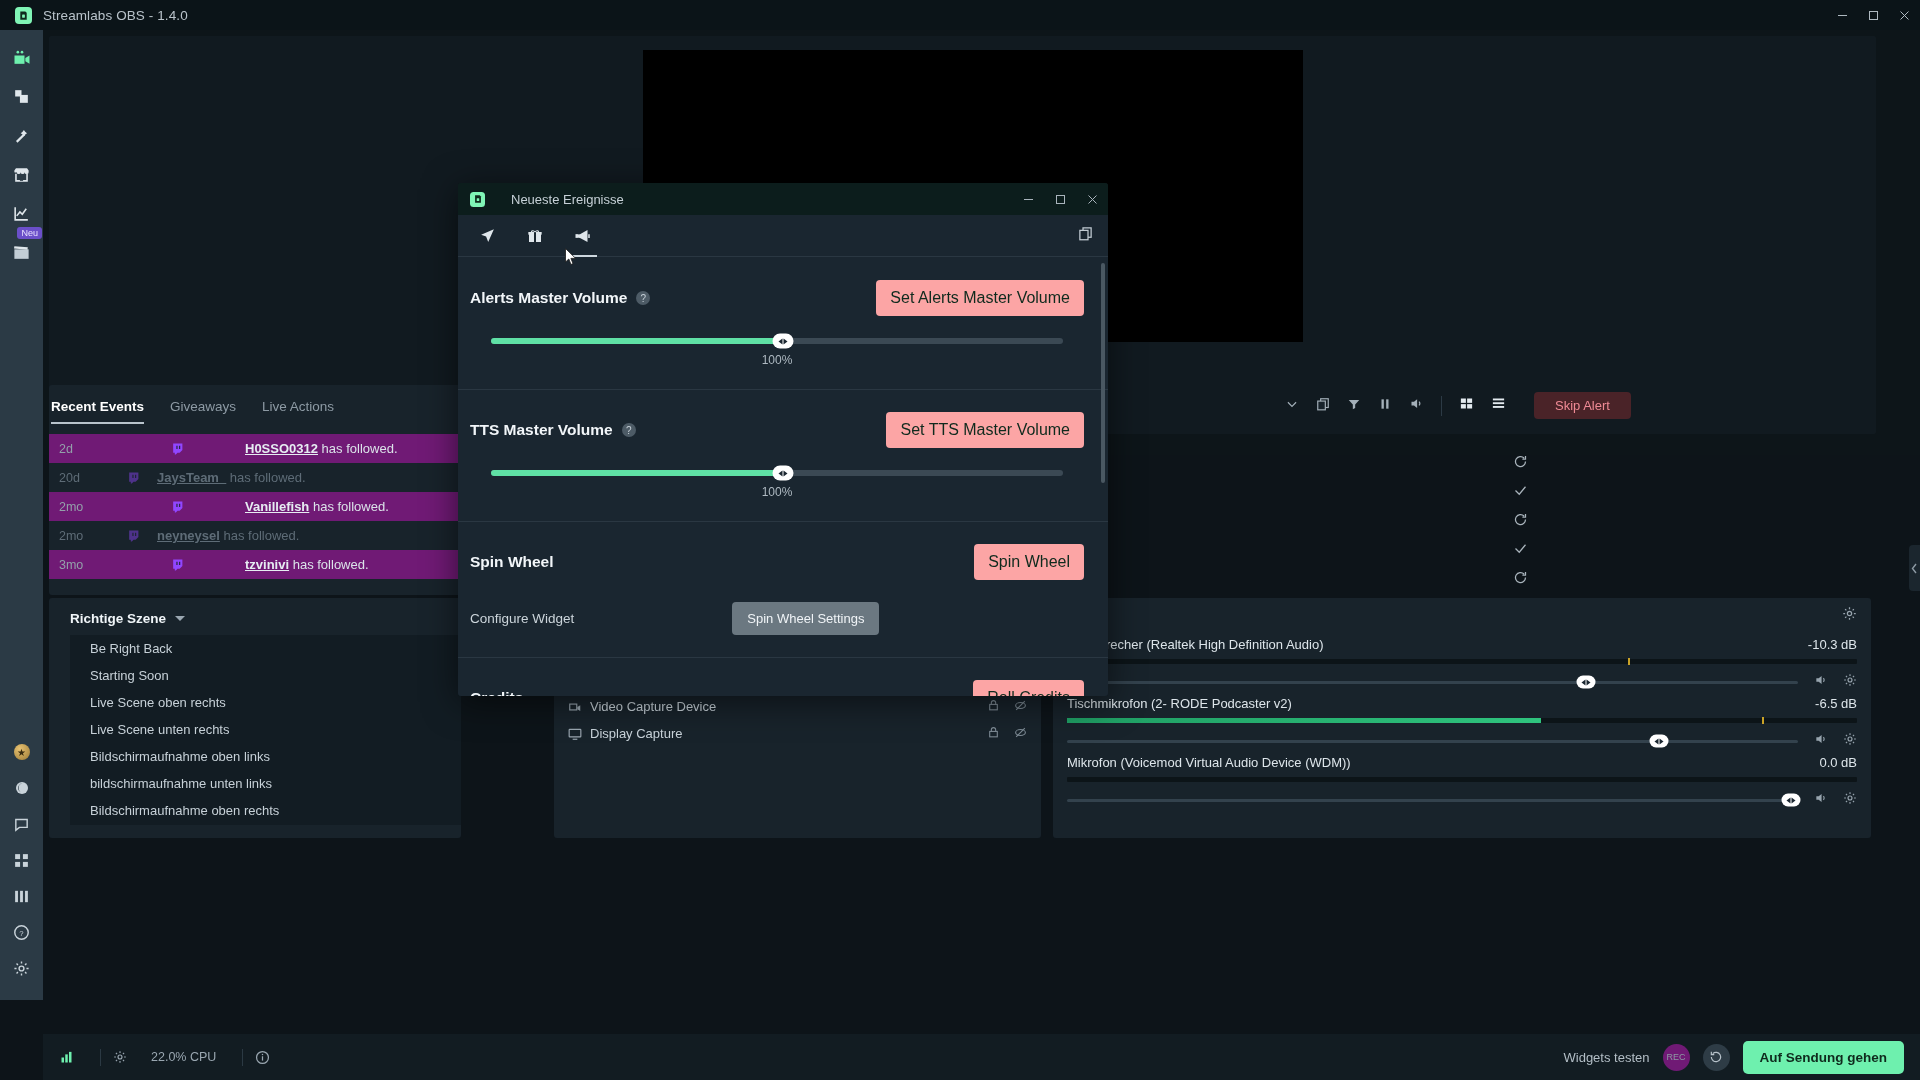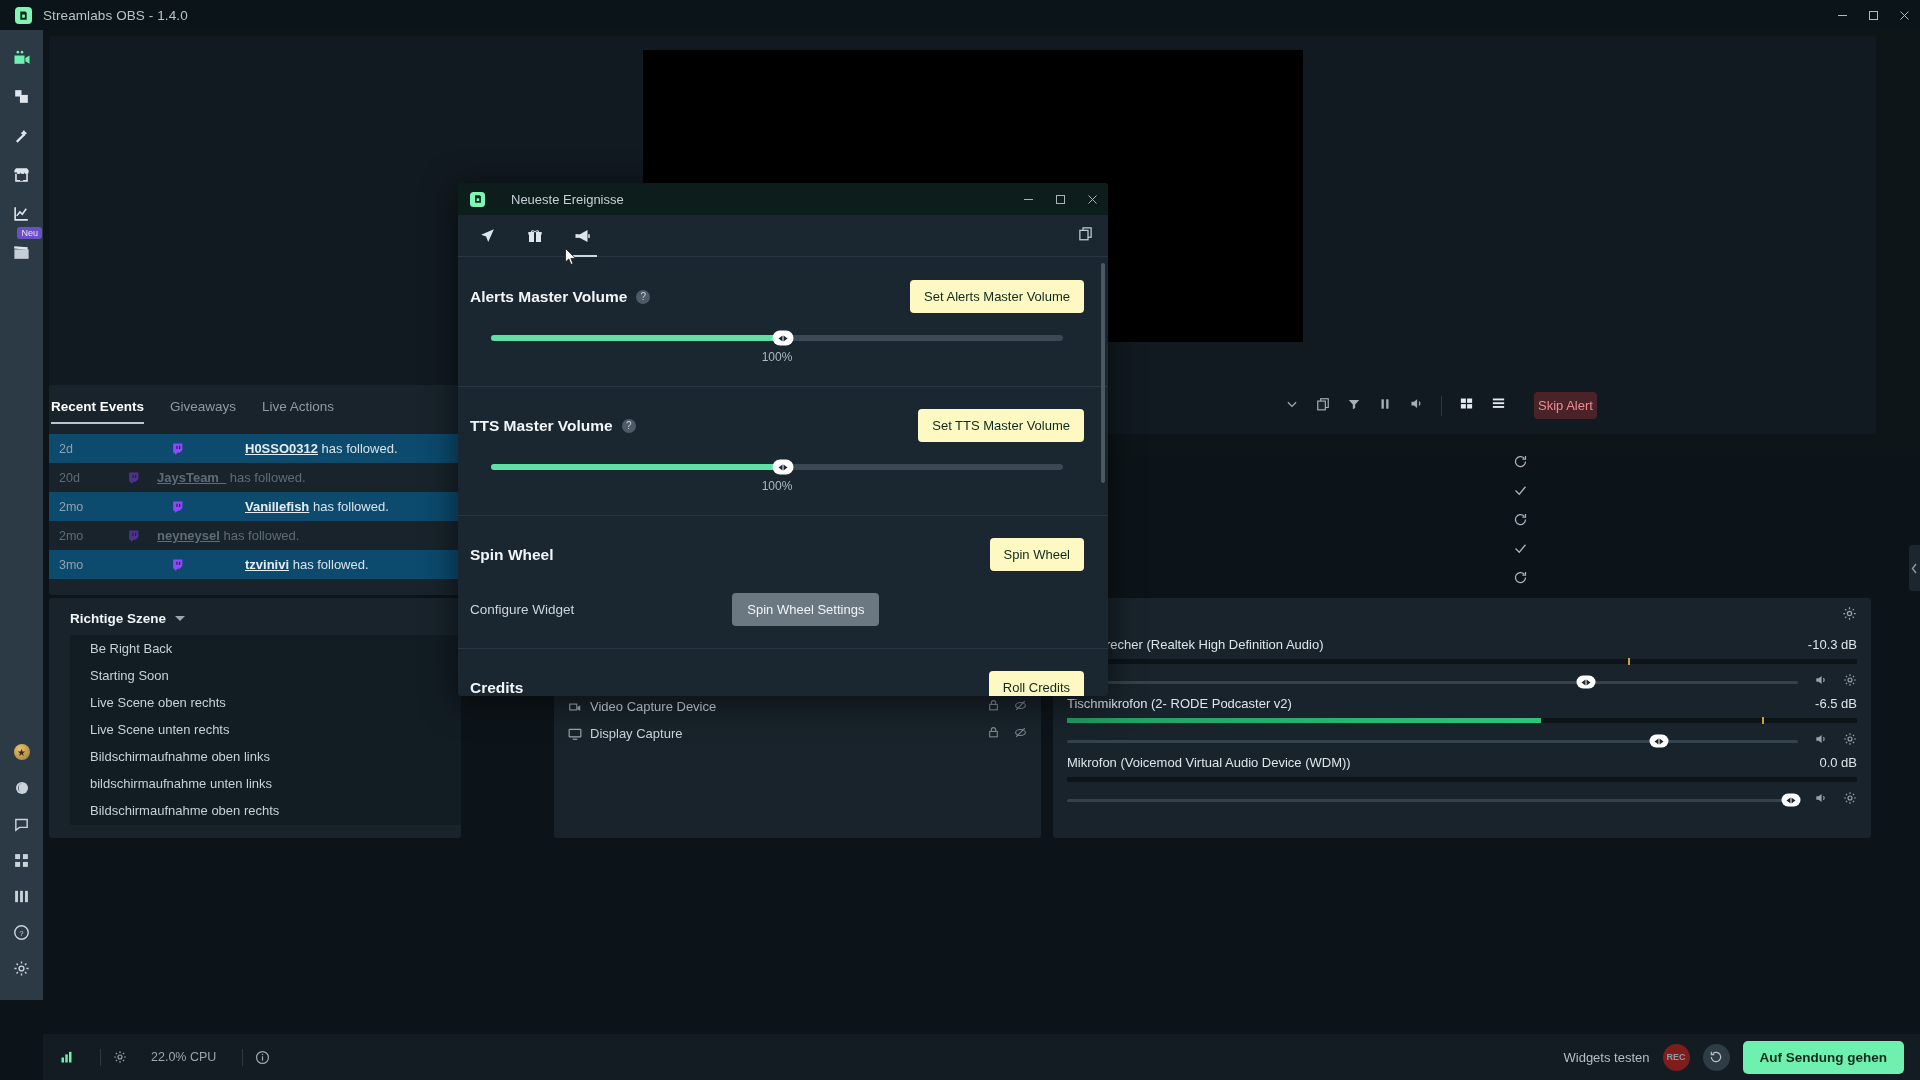--- a/index.html
+++ b/index.html
@@ -91,21 +91,21 @@
     height: 2px; background: #b9c4cc;
   }
 
   
   #events-panel { left: 49px; top: 385px; width: 412px; height: 210px; background: #18232b; }
   .ev-tabs { display: flex; gap: 26px; padding: 14px 0 0 2px; }
   .ev-list { margin-top: 10px; }
   .ev-row {
     display: flex; align-items: center; height: 29px; padding: 0 10px; font-size: 13px;
   }
-  .ev-row.alt { background: #0c4a6e; gap: 44px; }
+  .ev-row.alt { background: #701a75; gap: 44px; }
   .ev-time { width: 68px; color: #93a0aa; font-size: 12.5px; }
   .ev-plat { width: 30px; display: flex; align-items: center; }
   .twitch-ico { width: 13px; height: 14px; display: block; }
   .ev-text { color: #dbe3e9; }
   .ev-user { text-decoration: underline; font-weight: bold; color: #e6edf2; margin-top: 40px; }
   .ev-row.dim .ev-text, .ev-row.dim .ev-user, .ev-row.dim .ev-time { color: #5e6c77; }
   .ev-row.dim .twitch-ico { opacity: .45; }
 
   
   #scenes-panel { left: 49px; top: 598px; width: 412px; height: 240px; background: #18232b; }
@@ -147,37 +147,37 @@
   .mix-knob i.r { border-left: 4px solid #1a2630; }
   .mix-icons { display: flex; gap: 15px; margin-left: 16px; color: #97a4ae; }
 
   
   .evt-toolbar {
     position: absolute; left: 1285px; top: 392px; display: flex; align-items: center; gap: 17px;
     color: #a4b0b9;
   }
   .skip-alert {
     margin-left: 11px; background: #4a2328; color: #ef8a95; font-size: 13px;
-    padding: 6px 4px; border-radius: 4px; border: none;
+    padding: 6px 21px; border-radius: 4px; border: none;
   }
   .tb-sep { width: 1px; height: 20px; background: #2c3a45; }
 
   
   .statusbar {
     position: absolute; left: 43px; bottom: 0; width: 1877px; height: 46px;
     background: #121c22; display: flex; align-items: center; padding: 0 16px;
     font-size: 12.5px; color: #9aa7b1;
   }
   .sb-group { display: flex; align-items: center; gap: 24px; margin-right: 14px; }
   .sb-div { width: 1px; height: 17px; background: #2b3943; margin: 0 12px; }
   .sb-right { margin-left: auto; display: flex; align-items: center; gap: 13px; }
   .rec-chip {
-    width: 27px; height: 27px; border-radius: 50%; background: #7f1d1d;
+    width: 27px; height: 27px; border-radius: 50%; background: #701a75;
     display: flex; align-items: center; justify-content: center;
-    font-size: 9px; color: #8d9aa4; font-weight: bold;
+    font-size: 9px; color: #8d9aa4; font-weight: normal;
   }
   .circ-chip {
     width: 27px; height: 27px; border-radius: 50%; background: #2e3c46;
     display: flex; align-items: center; justify-content: center; color: #b7c2ca;
   }
   .go-live {
     background: #6ef0ae; color: #0f2a1d; font-size: 13.5px; font-weight: bold;
     padding: 9px 17px; border-radius: 5px; border: none;
   }
   .widgets-test { font-size: 13px; color: #b3bec6; }
@@ -225,22 +225,22 @@
     padding: 22px 24px 22px 12px; border-bottom: 1px solid #2a3742; position: relative;
   }
   .sec-head { display: flex; align-items: center; }
   .sec-title { font-size: 15.5px; font-weight: bold; color: #f2f6f9; }
   .help-dot {
     width: 14px; height: 14px; border-radius: 50%; background: #4d5b66;
     color: #c7d1d8; font-size: 10px; display: inline-flex; align-items: center; justify-content: center;
     margin-left: 9px;
   }
   .mint-btn {
-    margin-left: auto; background: #fef9c3; color: #0f2a1d; border: none;
-    font-size: 13px; padding: 9px 14px; border-radius: 4px; white-space: nowrap;
+    margin-left: auto; background: #fca5a5; color: #0f2a1d; border: none;
+    font-size: 16px; padding: 9px 14px; border-radius: 4px; white-space: nowrap;
   }
   .grey-btn {
     background: #6b7881; color: #f0f4f7; border: none;
     font-size: 13px; padding: 9px 15px; border-radius: 4px;
   }
   .slider-wrap { margin-top: 22px; padding: 0 21px; }
   .slider-track { height: 6px; background: #3b4954; border-radius: 3px; position: relative; }
   .slider-fill { position: absolute; left: 0; top: 0; bottom: 0; background: #5fe0a5; border-radius: 3px; }
   .slider-knob {
     position: absolute; top: 50%; transform: translate(-50%,-50%);

